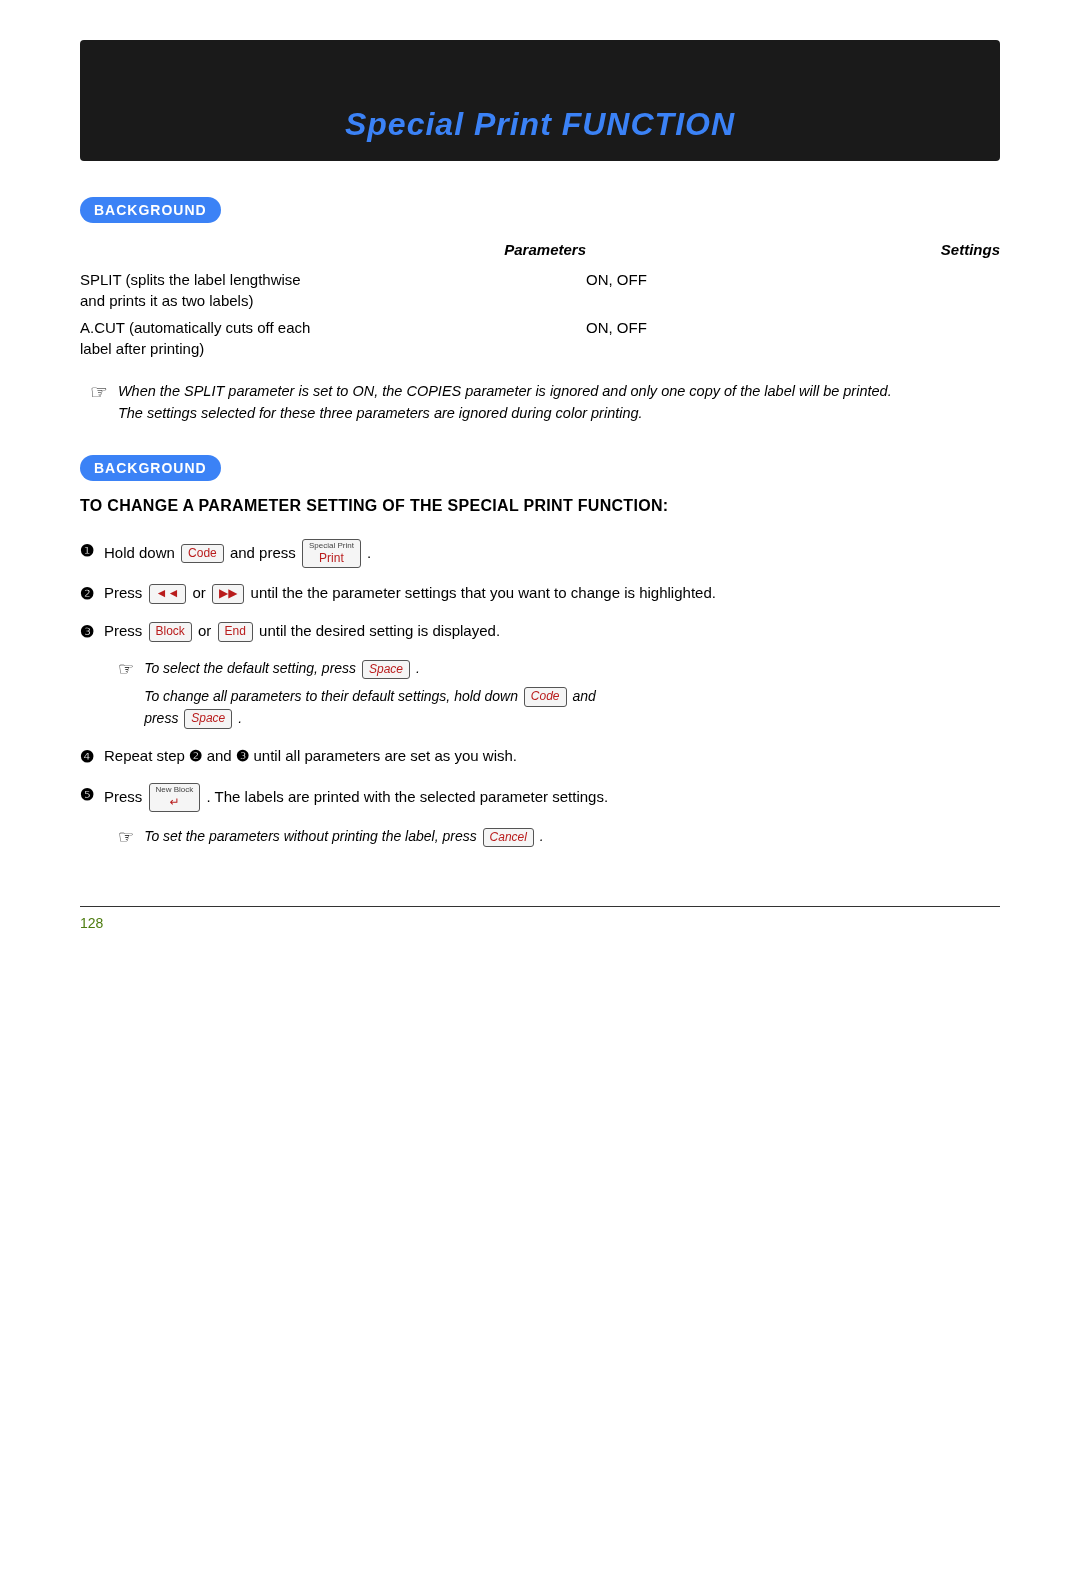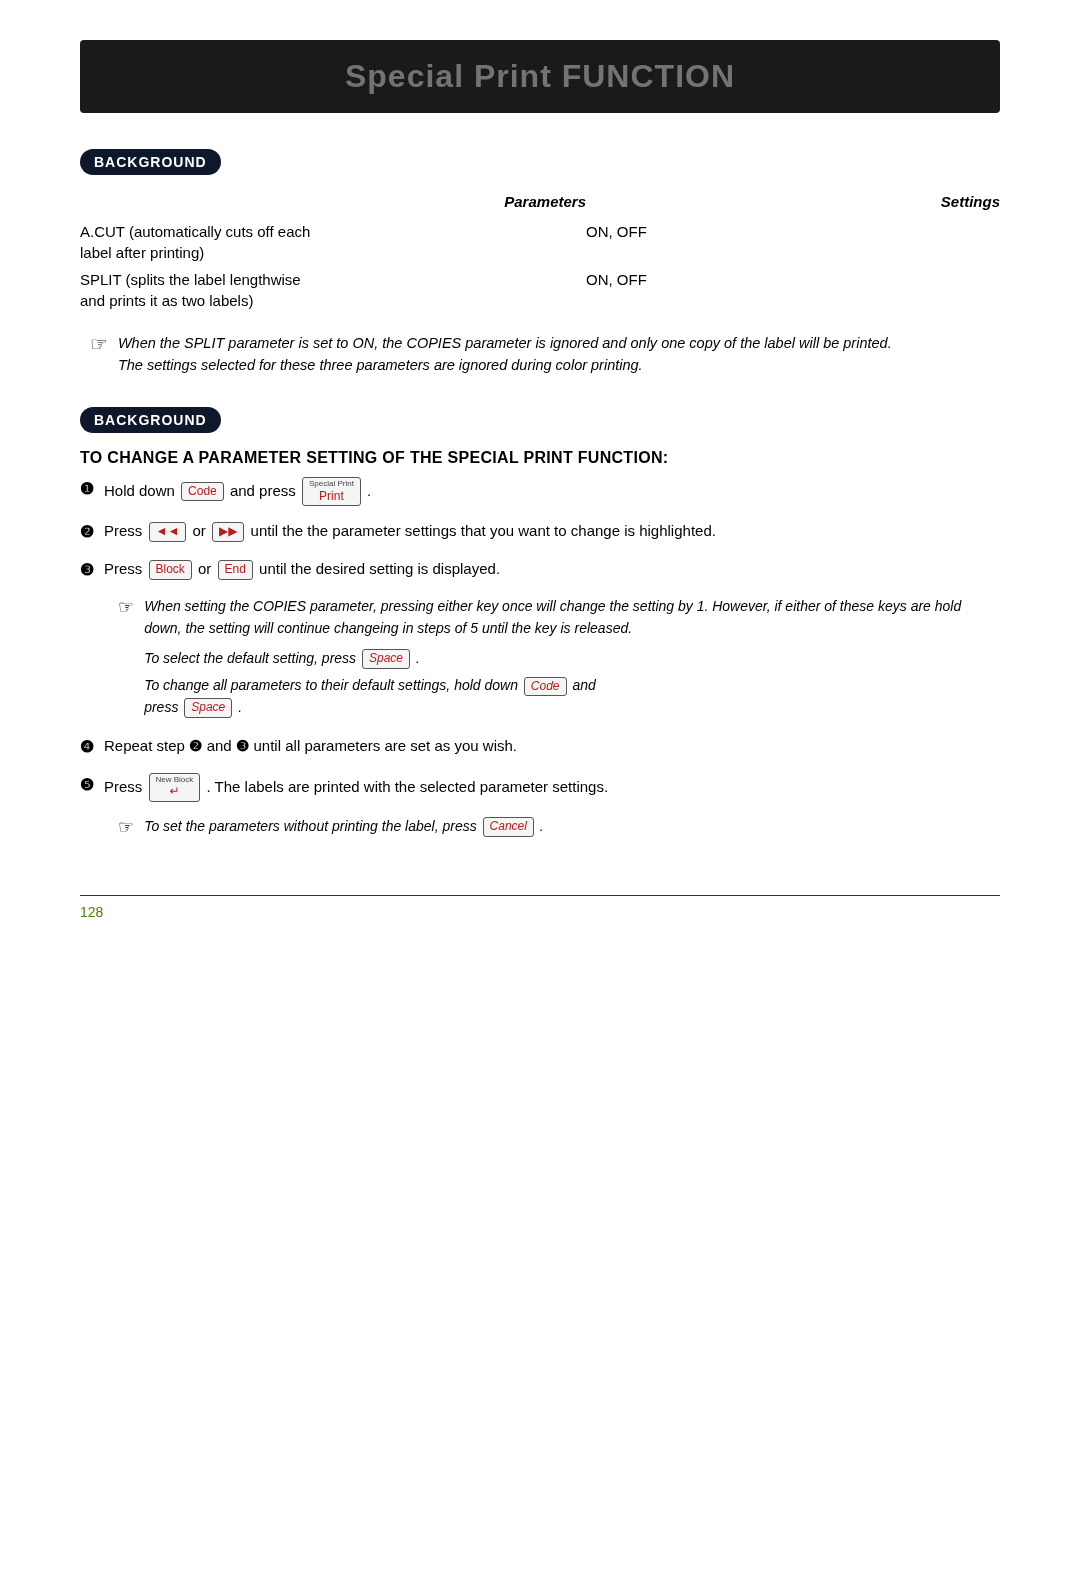--- a/index.html
+++ b/index.html
@@ -13,27 +13,29 @@
       padding: 40px 80px 60px 80px;
     }
     .page-title-bar {
       background: #1a1a1a;
       text-align: center;
       padding: 18px 30px;
       margin-bottom: 36px;
       border-radius: 4px;
     }
     .page-title-bar h1 {
-      color: #737373;
+      color: #3b82f6;
+      font-style: italic;
       font-weight: bold;
       font-size: 32px;
       letter-spacing: 1px;
+      margin-top: 48px;
     }
     .section-header {
-      background: #0f172a;
+      background: #3b82f6;
       color: #fff;
       font-weight: bold;
       font-size: 14px;
       padding: 5px 14px;
       border-radius: 14px;
       display: inline-block;
       margin-bottom: 16px;
       letter-spacing: 1px;
     }
     .section {
@@ -80,21 +82,21 @@
       flex-shrink: 0;
     }
     .note-text {
       font-style: italic;
       font-size: 14.5px;
       line-height: 1.55;
     }
     .operation-header {
       font-weight: bold;
       font-size: 16px;
-      margin-bottom: 10px;
+      margin-bottom: 24px;
       letter-spacing: 0.3px;
     }
     .step {
       display: flex;
       align-items: flex-start;
       margin-bottom: 14px;
       font-size: 15px;
       line-height: 1.5;
     }
     .step-num {
@@ -173,25 +175,25 @@
 
   <table class="params-table">
     <thead>
       <tr>
         <th class="col-params">Parameters</th>
         <th class="col-settings">Settings</th>
       </tr>
     </thead>
     <tbody>
       <tr>
-        <td>A.CUT (automatically cuts off each<br>label after printing)</td>
+        <td>SPLIT (splits the label lengthwise<br>and prints it as two labels)</td>
         <td>ON, OFF</td>
       </tr>
       <tr>
-        <td>SPLIT (splits the label lengthwise<br>and prints it as two labels)</td>
+        <td>A.CUT (automatically cuts off each<br>label after printing)</td>
         <td>ON, OFF</td>
       </tr>
     </tbody>
   </table>
 
   <div class="note-block">
     <span class="note-icon">☞</span>
     <div class="note-text">
       <em>When the SPLIT parameter is set to ON, the COPIES parameter is ignored and only one copy of the label will be printed.</em><br>
       <em>The settings selected for these three parameters are ignored during color printing.</em>
@@ -253,21 +255,20 @@
       </span>
       <span> until the desired setting is displayed.</span>
     </div>
   </div>
 
   
   <div class="sub-note">
     <div class="note-block">
       <span class="note-icon" style="font-size:18px;">☞</span>
       <div>
-        <p class="sub-note-italic"><em>When setting the COPIES parameter, pressing either key once will change the setting by 1. However, if either of these keys are hold down, the setting will continue changeing in steps of 5 until the key is released.</em></p>
         <p class="sub-note-plain">
           <em><span>To select the default setting, press </span>
           <span class="key-wrap" style="display:inline-flex;">
             <span class="key-main-label">Space</span>
           </span>
           <span> .</span></em>
         </p>
         <p class="sub-note-plain">
           <em><span>To change all parameters to their default settings, hold down </span>
           <span class="key-wrap" style="display:inline-flex;">

